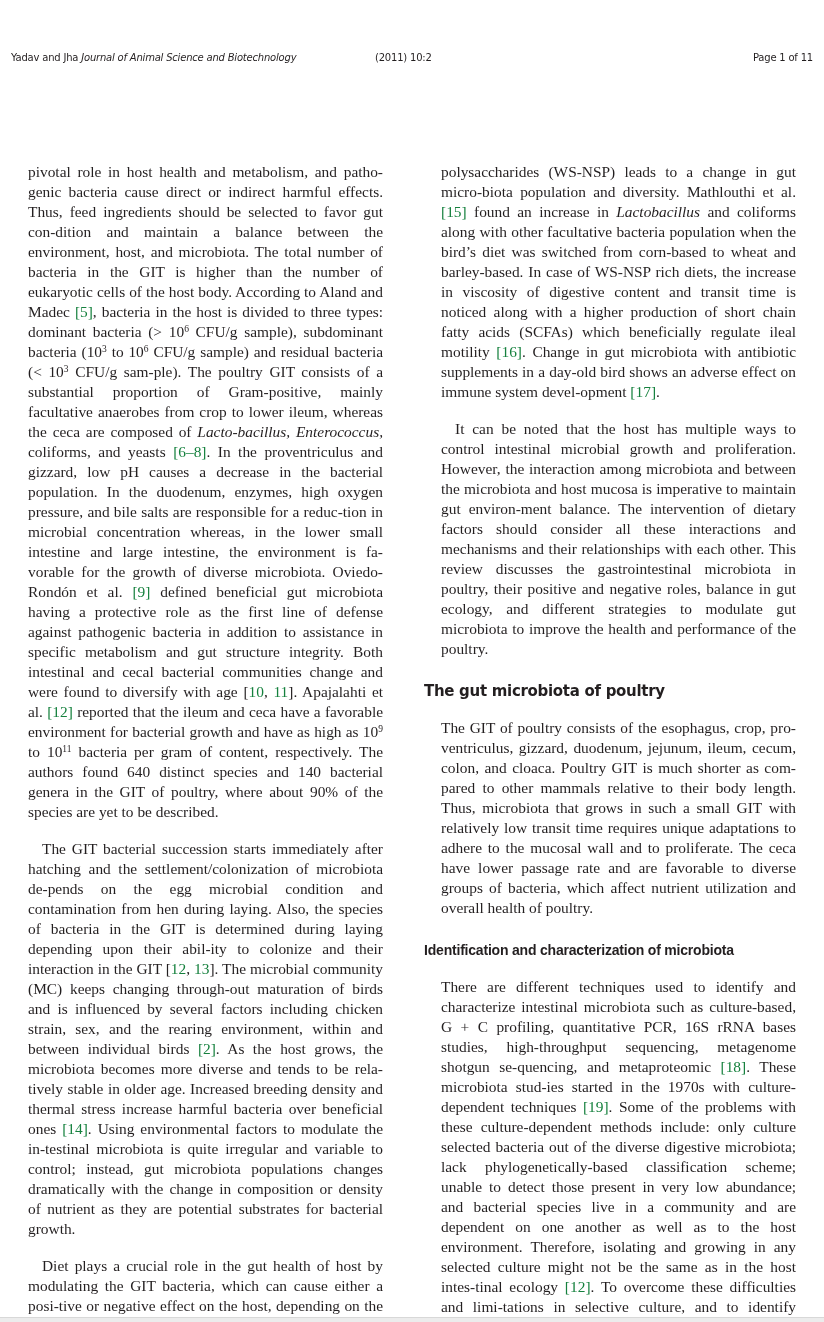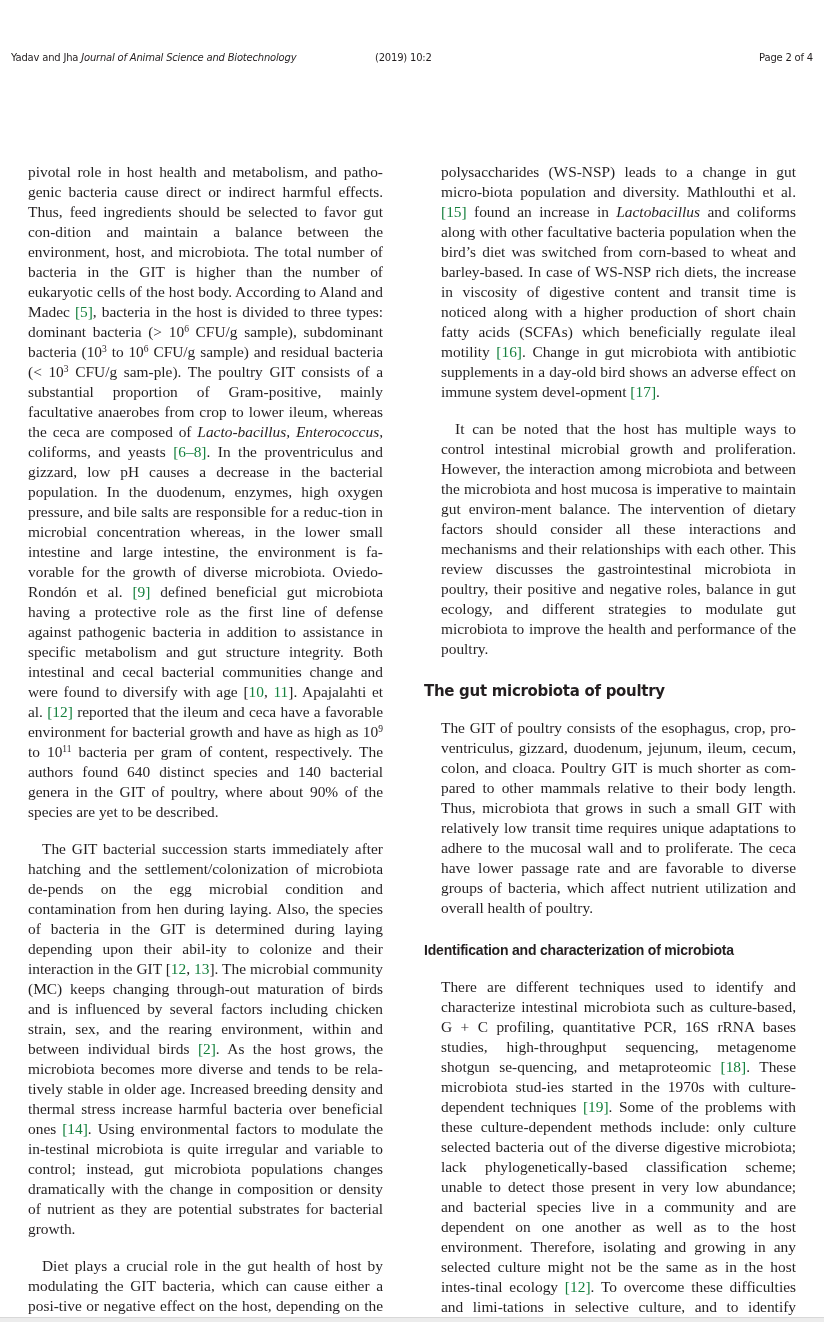--- a/index.html
+++ b/index.html
@@ -41,22 +41,22 @@
   .bottom-bar {
     position: absolute; left: 0; right: 0; bottom: 0; height: 4px;
     background: #ececec; border-top: 1px solid #d8d8d8;
   }
 </style>
 </head>
 <body>
 
 <div class="running-head">
   <span class="left"><span>Yadav and Jha</span> <i>Journal of Animal Science and Biotechnology</i></span>
-  <span class="vol">(2019) 10:2</span>
-  <span class="page">Page 2 of 4</span>
+  <span class="vol">(2011) 10:2</span>
+  <span class="page">Page 1 of 11</span>
 </div>
 
 <div class="col left">
   <p><span>pivotal role in host health and metabolism, and patho-genic bacteria cause direct or indirect harmful effects. Thus, feed ingredients should be selected to favor gut con-dition and maintain a balance between the environment, host, and microbiota. The total number of bacteria in the GIT is higher than the number of eukaryotic cells of the host body. According to Aland and Madec </span><a class="ref">[5]</a><span>, bacteria in the host is divided to three types: dominant bacteria (&gt; 10</span><sup>6</sup><span> CFU/g sample), subdominant bacteria (10</span><sup>3</sup><span> to 10</span><sup>6</sup><span> CFU/g sample) and residual bacteria (&lt; 10</span><sup>3</sup><span> CFU/g sam-ple). The poultry GIT consists of a substantial proportion of Gram-positive, mainly facultative anaerobes from crop to lower ileum, whereas the ceca are composed of </span><i>Lacto-bacillus, Enterococcus,</i><span> coliforms, and yeasts </span><a class="ref">[6–8]</a><span>. In the proventriculus and gizzard, low pH causes a decrease in the bacterial population. In the duodenum, enzymes, high oxygen pressure, and bile salts are responsible for a reduc-tion in microbial concentration whereas, in the lower small intestine and large intestine, the environment is fa-vorable for the growth of diverse microbiota. Oviedo-Rondón et al. </span><a class="ref">[9]</a><span> defined beneficial gut microbiota having a protective role as the first line of defense against pathogenic bacteria in addition to assistance in specific metabolism and gut structure integrity. Both intestinal and cecal bacterial communities change and were found to diversify with age [</span><a class="ref">10</a><span>, </span><a class="ref">11</a><span>]. Apajalahti et al. </span><a class="ref">[12]</a><span> reported that the ileum and ceca have a favorable environment for bacterial growth and have as high as 10</span><sup>9</sup><span> to 10</span><sup>11</sup><span> bacteria per gram of content, respectively. The authors found 640 distinct species and 140 bacterial genera in the GIT of poultry, where about 90% of the species are yet to be described.</span></p>
 
   <p class="indent"><span>The GIT bacterial succession starts immediately after hatching and the settlement/colonization of microbiota de-pends on the egg microbial condition and contamination from hen during laying. Also, the species of bacteria in the GIT is determined during laying depending upon their abil-ity to colonize and their interaction in the GIT [</span><a class="ref">12</a><span>, </span><a class="ref">13</a><span>]. The microbial community (MC) keeps changing through-out maturation of birds and is influenced by several factors including chicken strain, sex, and the rearing environment, within and between individual birds </span><a class="ref">[2]</a><span>. As the host grows, the microbiota becomes more diverse and tends to be rela-tively stable in older age. Increased breeding density and thermal stress increase harmful bacteria over beneficial ones </span><a class="ref">[14]</a><span>. Using environmental factors to modulate the in-testinal microbiota is quite irregular and variable to control; instead, gut microbiota populations changes dramatically with the change in composition or density of nutrient as they are potential substrates for bacterial growth.</span></p>
 
   <p class="indent"><span>Diet plays a crucial role in the gut health of host by modulating the GIT bacteria, which can cause either a posi-tive or negative effect on the host, depending on the type of diet </span><a class="ref">[1]</a><span>. The presence of water-soluble non-starch</span></p>
 </div>
 

